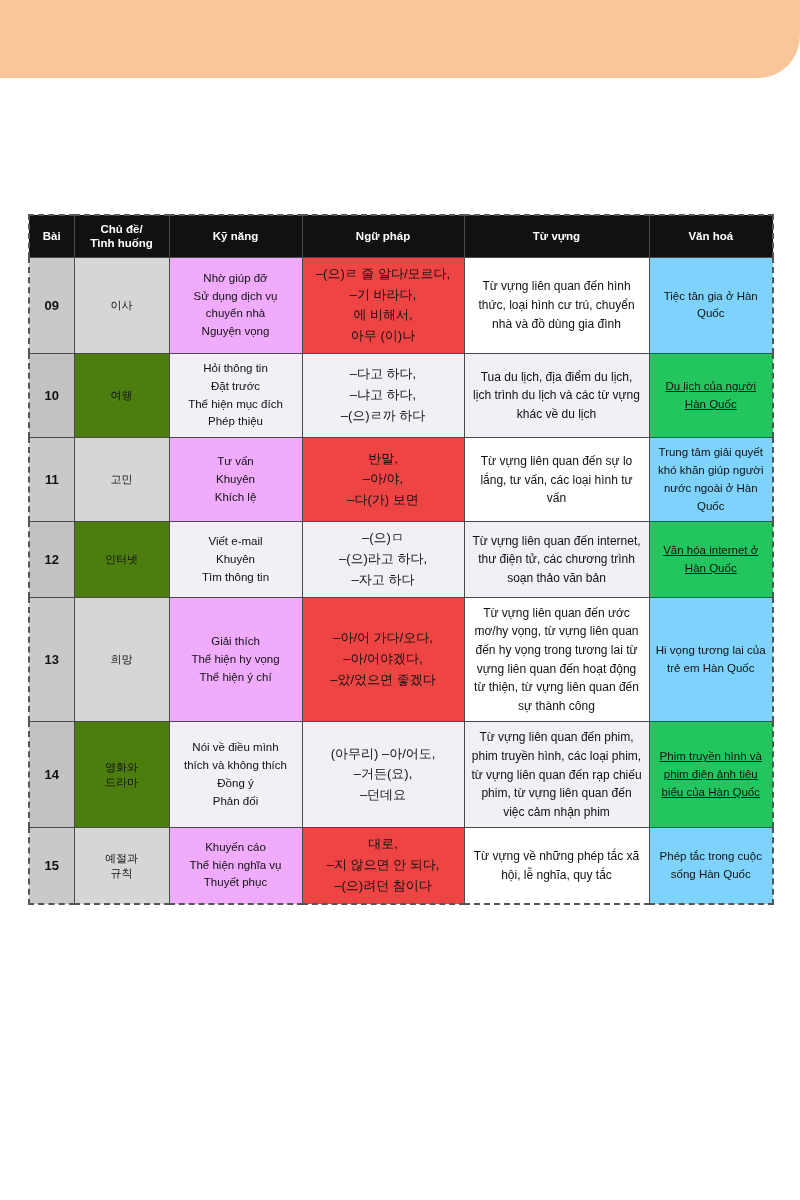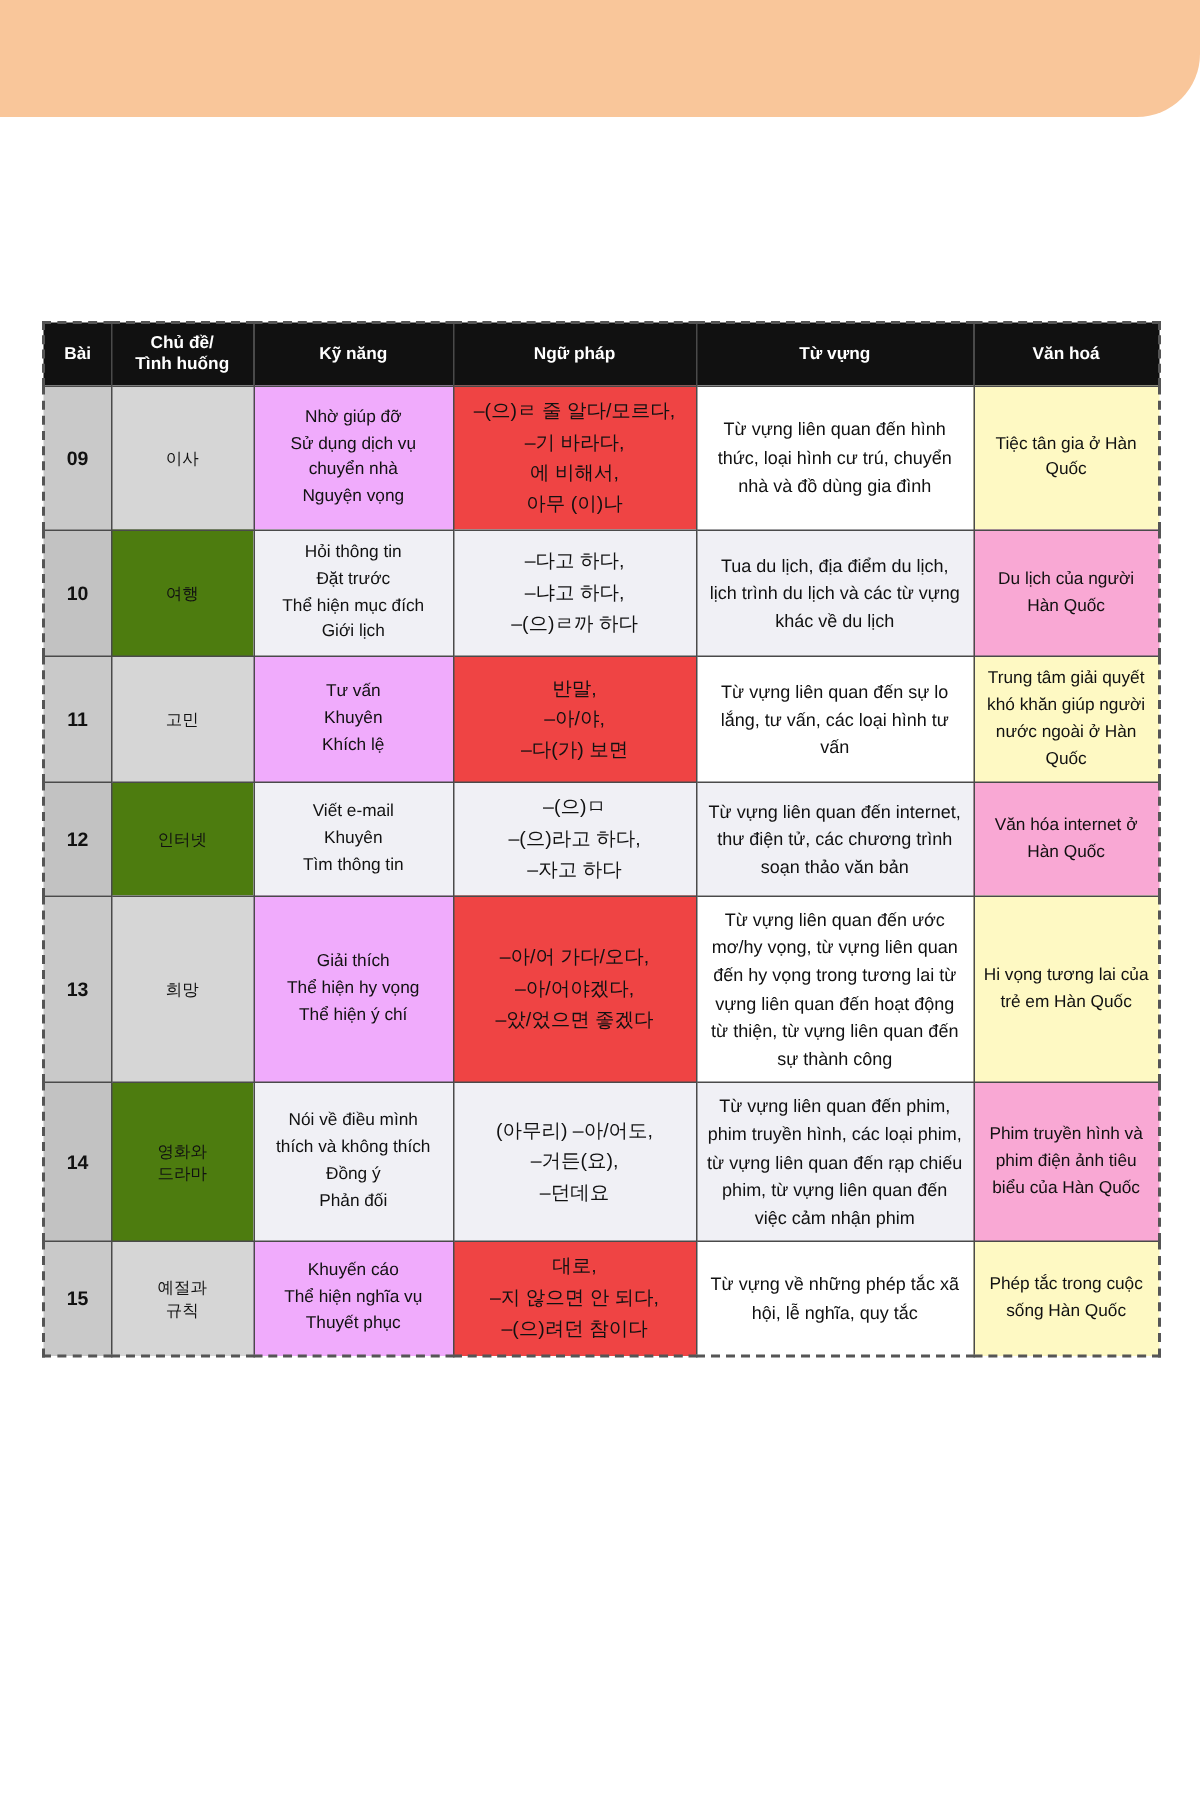--- a/index.html
+++ b/index.html
@@ -82,32 +82,33 @@
     line-height: 1.6;
     color: #111;
   }
   td.vocab {
     background: #ffffff;
     font-size: 12px;
     line-height: 1.55;
     color: #111;
   }
   td.culture {
-    background: #fef9c3;
+    background: #7dd3fc;
     font-size: 11.5px;
     line-height: 1.55;
     color: #111;
   }
   tr.shade td.skill,
   tr.shade td.grammar,
   tr.shade td.vocab {
     background: #f0f0f5;
   }
   tr.shade td.culture {
-    background: #f9a8d4;
+    background: #22c55e;
+    text-decoration: underline;
   }
   tr.shade td.topic {
     background: #4d7c0f;
   }
   tr.shade td.bai {
     background: #c2c2c2;
   }
   .cellline { display: block; }
 </style>
 </head>
@@ -159,21 +160,21 @@
         <td class="culture">Tiệc tân gia ở Hàn Quốc</td>
       </tr>
 
       <tr class="shade">
         <td class="bai">10</td>
         <td class="topic">여행</td>
         <td class="skill">
           <span class="cellline">Hỏi thông tin</span>
           <span class="cellline">Đặt trước</span>
           <span class="cellline">Thể hiện mục đích</span>
-          <span class="cellline">Giới lịch</span>
+          <span class="cellline">Phép thiệu</span>
         </td>
         <td class="grammar">
           <span class="cellline">–다고 하다,</span>
           <span class="cellline">–냐고 하다,</span>
           <span class="cellline">–(으)ㄹ까 하다</span>
         </td>
         <td class="vocab">Tua du lịch, địa điểm du lịch, lịch trình du lịch và các từ vựng khác về du lịch</td>
         <td class="culture">Du lịch của người Hàn Quốc</td>
       </tr>
 

